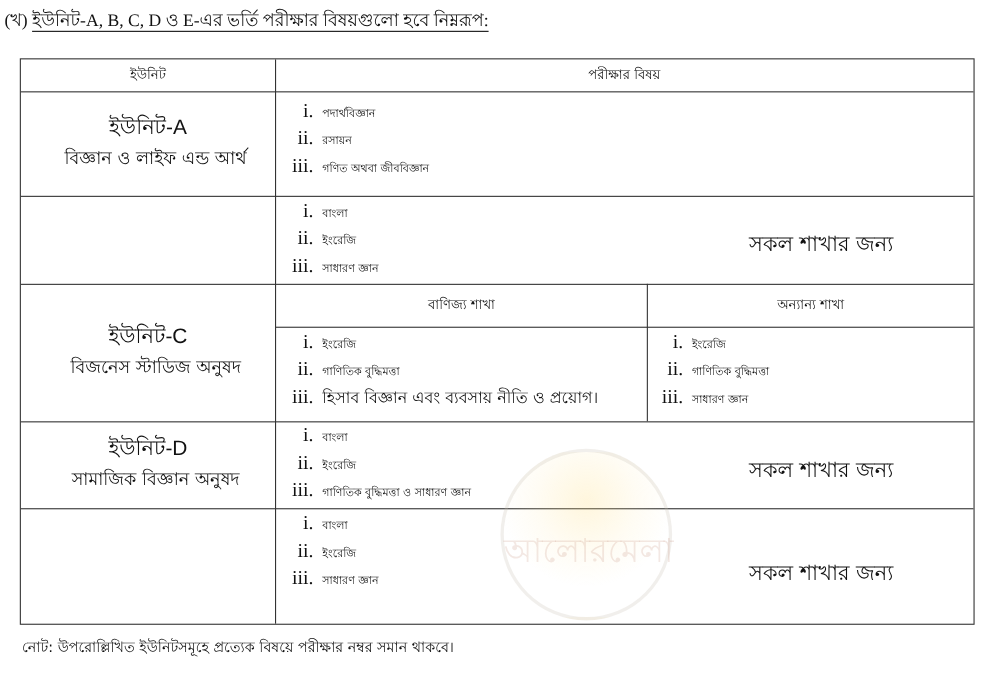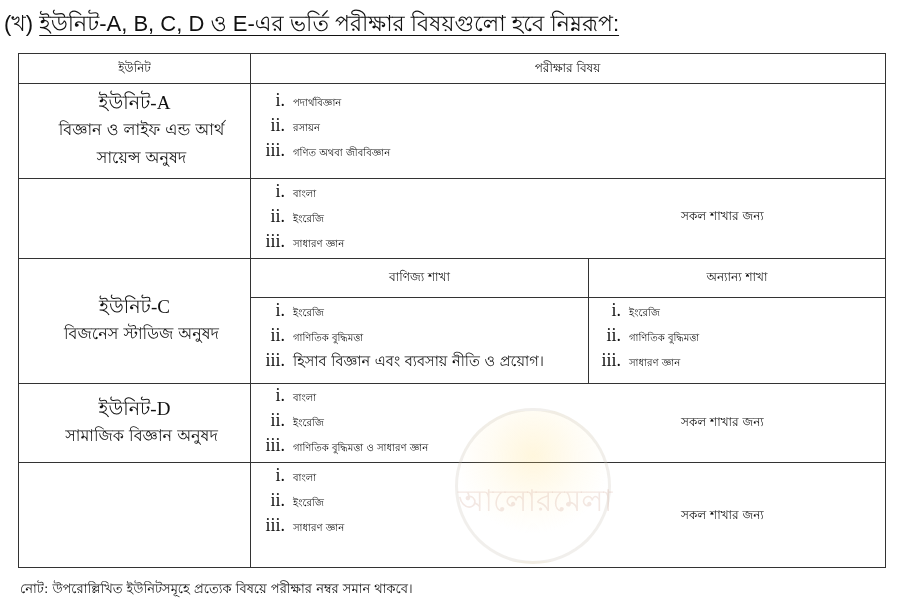--- a/index.html
+++ b/index.html
@@ -1,39 +1,39 @@
 <!DOCTYPE html>
 <html><head>
 <meta charset="utf-8">
 <style>
   html, body { margin: 0; padding: 0; }
   body {
     width: 900px; height: 614px; background: #ffffff; position: relative; overflow: hidden;
     font-family: "Liberation Serif", "DejaVu Serif", serif; color: #111;
   }
   .heading {
-    position: absolute; left: 4px; top: 6px; font-size: 22px; white-space: nowrap;
-    font-family: Liberation Sans, sans-serif;
+    position: absolute; left: 4px; top: 6px; font-size: 16px; white-space: nowrap;
+    font-family: Liberation Serif, serif;
   }
   .heading .u { text-decoration: underline; text-decoration-thickness: 1px; text-underline-offset: 4px; }
   .tbl {
     position: absolute; left: 18px; top: 53px; width: 868px; height: 515px;
     border: 1.5px solid #333; box-sizing: border-box;
   }
   .hline { position: absolute; left: 0; right: 0; height: 0; border-top: 1.5px solid #333; }
   .vline { position: absolute; width: 0; border-left: 1.5px solid #333; }
   .cell { position: absolute; box-sizing: border-box; display: flex; flex-direction: column; justify-content: center; align-items: center; }
-  .unit-name { font-size: 19px; line-height: 26px; font-family: Liberation Serif, serif; }
+  .unit-name { font-size: 19px; line-height: 26px; font-family: Liberation Sans, sans-serif; }
   .unit-sub { font-size: 16px; line-height: 28px; font-family: "DejaVu Sans", "Liberation Sans", sans-serif; margin-left: 14px; }
   .hdr { font-size: 12px; font-family: "DejaVu Sans", "Liberation Sans", sans-serif; }
   .list { position: absolute; box-sizing: border-box; }
   .li { display: flex; align-items: baseline; height: 25px; }
   .li .num { width: 42px; text-align: right; padding-right: 8px; font-size: 18px; font-family: "Liberation Serif", serif; box-sizing: border-box; }
   .li .txt { font-size: 10px; font-family: "DejaVu Sans", "Liberation Sans", sans-serif; white-space: nowrap; }
-  .all-branches { position: absolute; font-size: 12px; font-family: "DejaVu Sans", "Liberation Sans", sans-serif; white-space: nowrap; }
+  .all-branches { position: absolute; font-size: 19px; font-family: "DejaVu Sans", "Liberation Sans", sans-serif; white-space: nowrap; }
   .note { position: absolute; left: 20px; top: 579px; font-size: 13px; font-family: "DejaVu Sans", "Liberation Sans", sans-serif; white-space: nowrap; }
   .watermark {
     position: absolute; left: 455px; top: 408px; width: 150px; height: 150px; border-radius: 50%;
     border: 3px solid rgba(200,190,180,0.25); pointer-events: none;
     background: radial-gradient(circle at 50% 30%, rgba(255,220,120,0.25) 0, rgba(255,230,160,0.12) 35%, rgba(255,255,255,0) 60%);
   }
   .watermark span {
     position: absolute; left: 0; right: 0; top: 66px; text-align: center; font-size: 30px;
     color: rgba(200,150,130,0.22); font-family: "DejaVu Sans", sans-serif;
   }
@@ -61,21 +61,20 @@
   <div class="cell" style="left:0; top:0; width:231px; height:29px">
     <span class="hdr">ইউনিট</span>
   </div>
   <div class="cell" style="left:231px; top:0; right:0; height:29px">
     <span class="hdr">পরীক্ষার বিষয়</span>
   </div>
 
   <div class="cell" style="left:0; top:30px; width:231px; height:94px">
     <span class="unit-name">ইউনিট-A</span>
     <span class="unit-sub">বিজ্ঞান ও লাইফ এন্ড আর্থ</span>
-    <span class="unit-sub">সায়েন্স অনুষদ</span>
   </div>
   <div class="list" style="left:232px; top:36px">
     <div class="li">
         <span class="num">i.</span>
         <span class="txt">পদার্থবিজ্ঞান</span>
       </div>
     <div class="li">
         <span class="num">ii.</span>
         <span class="txt">রসায়ন</span>
       </div>

